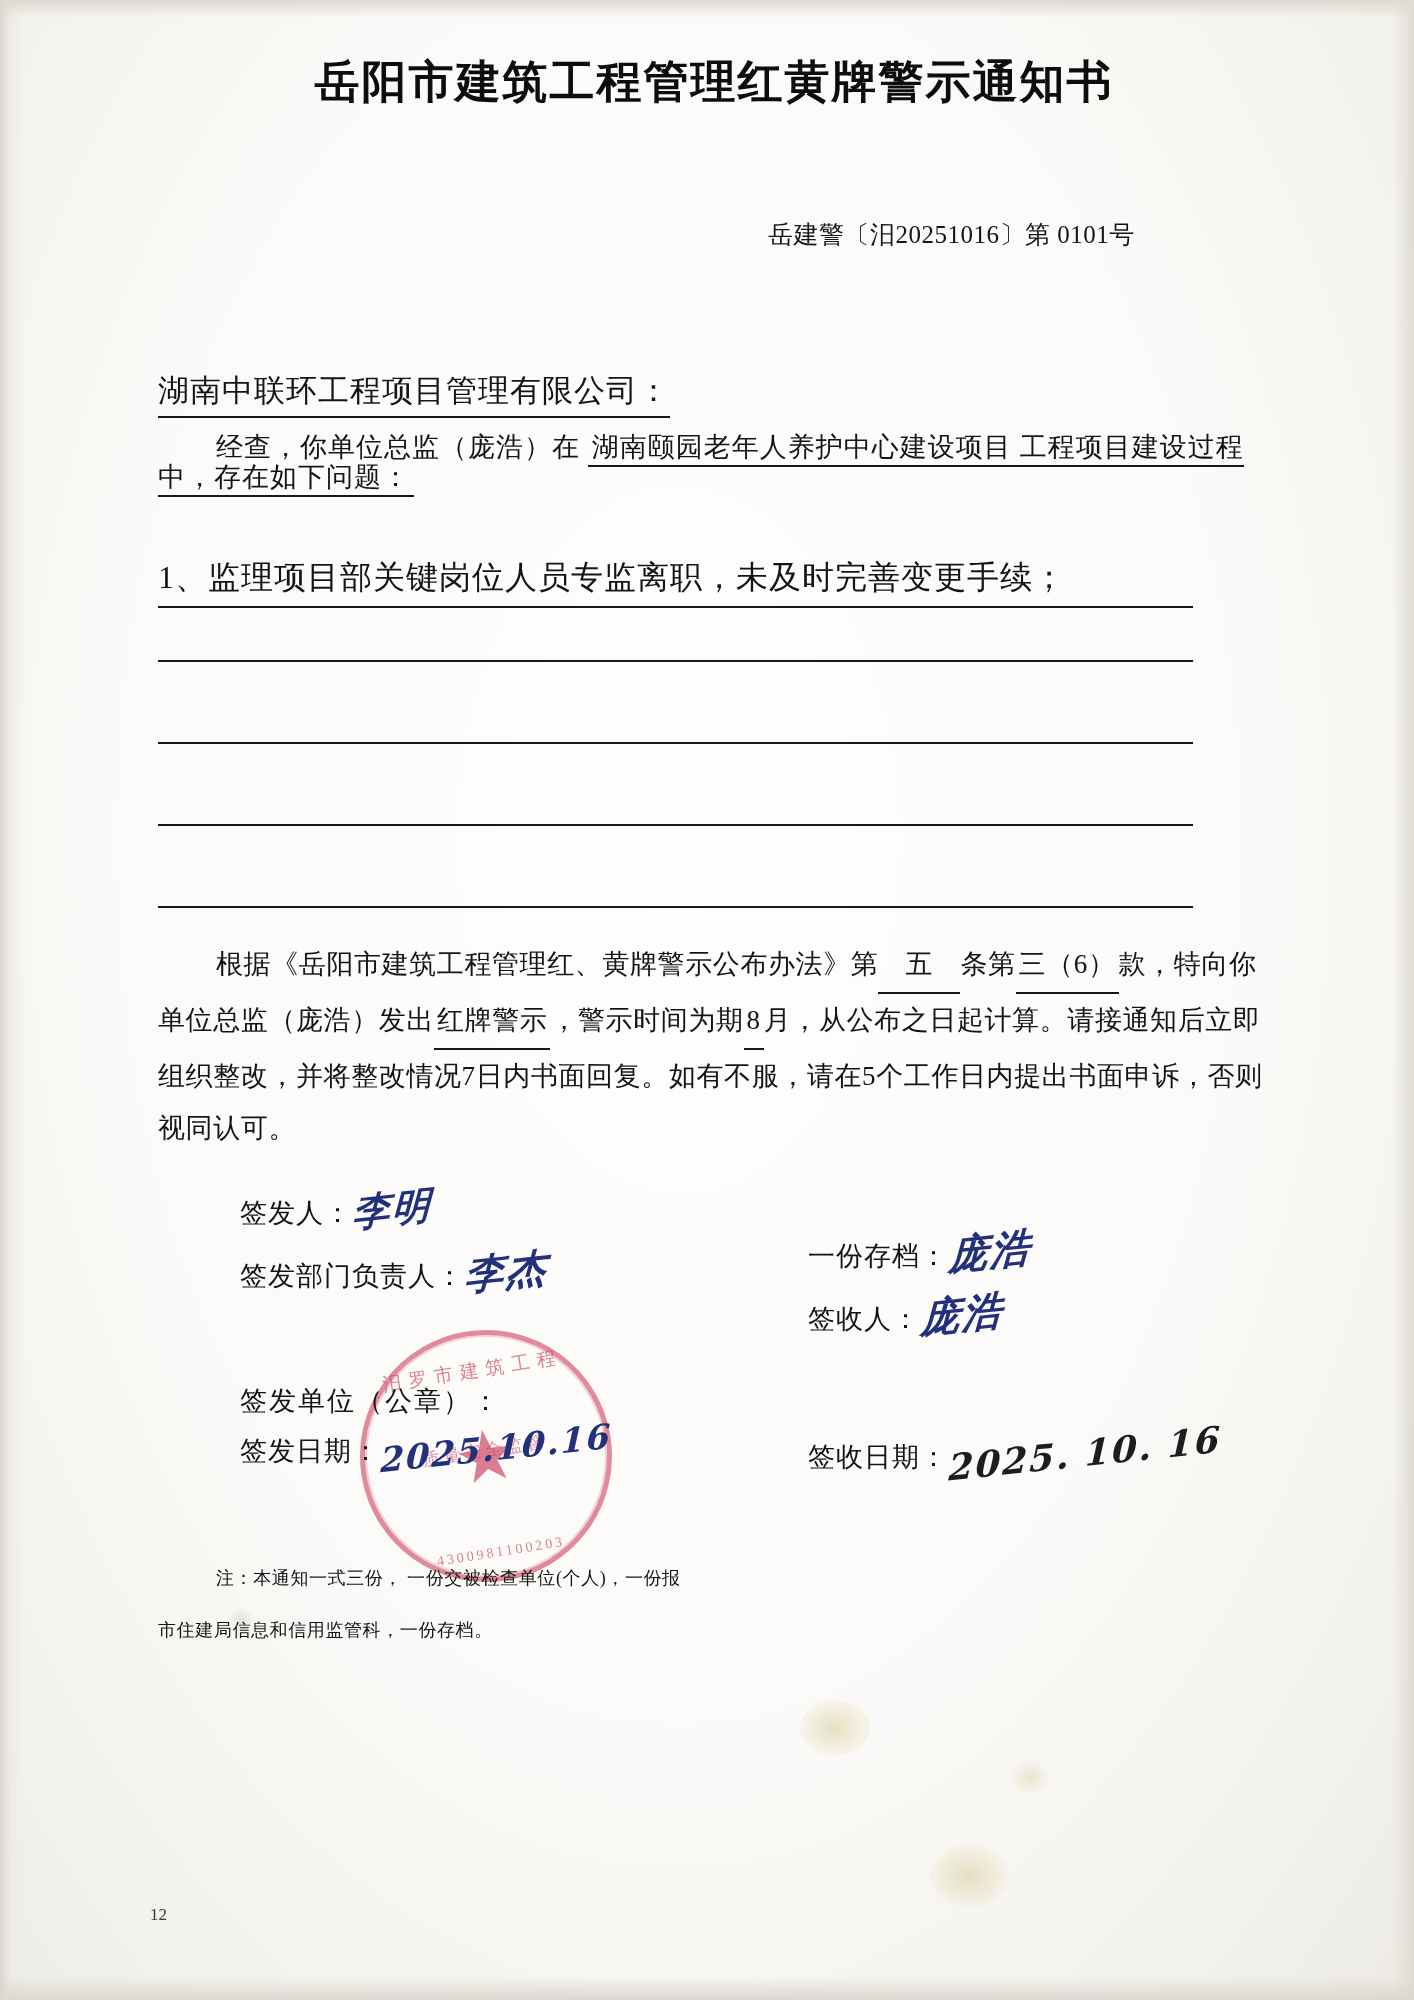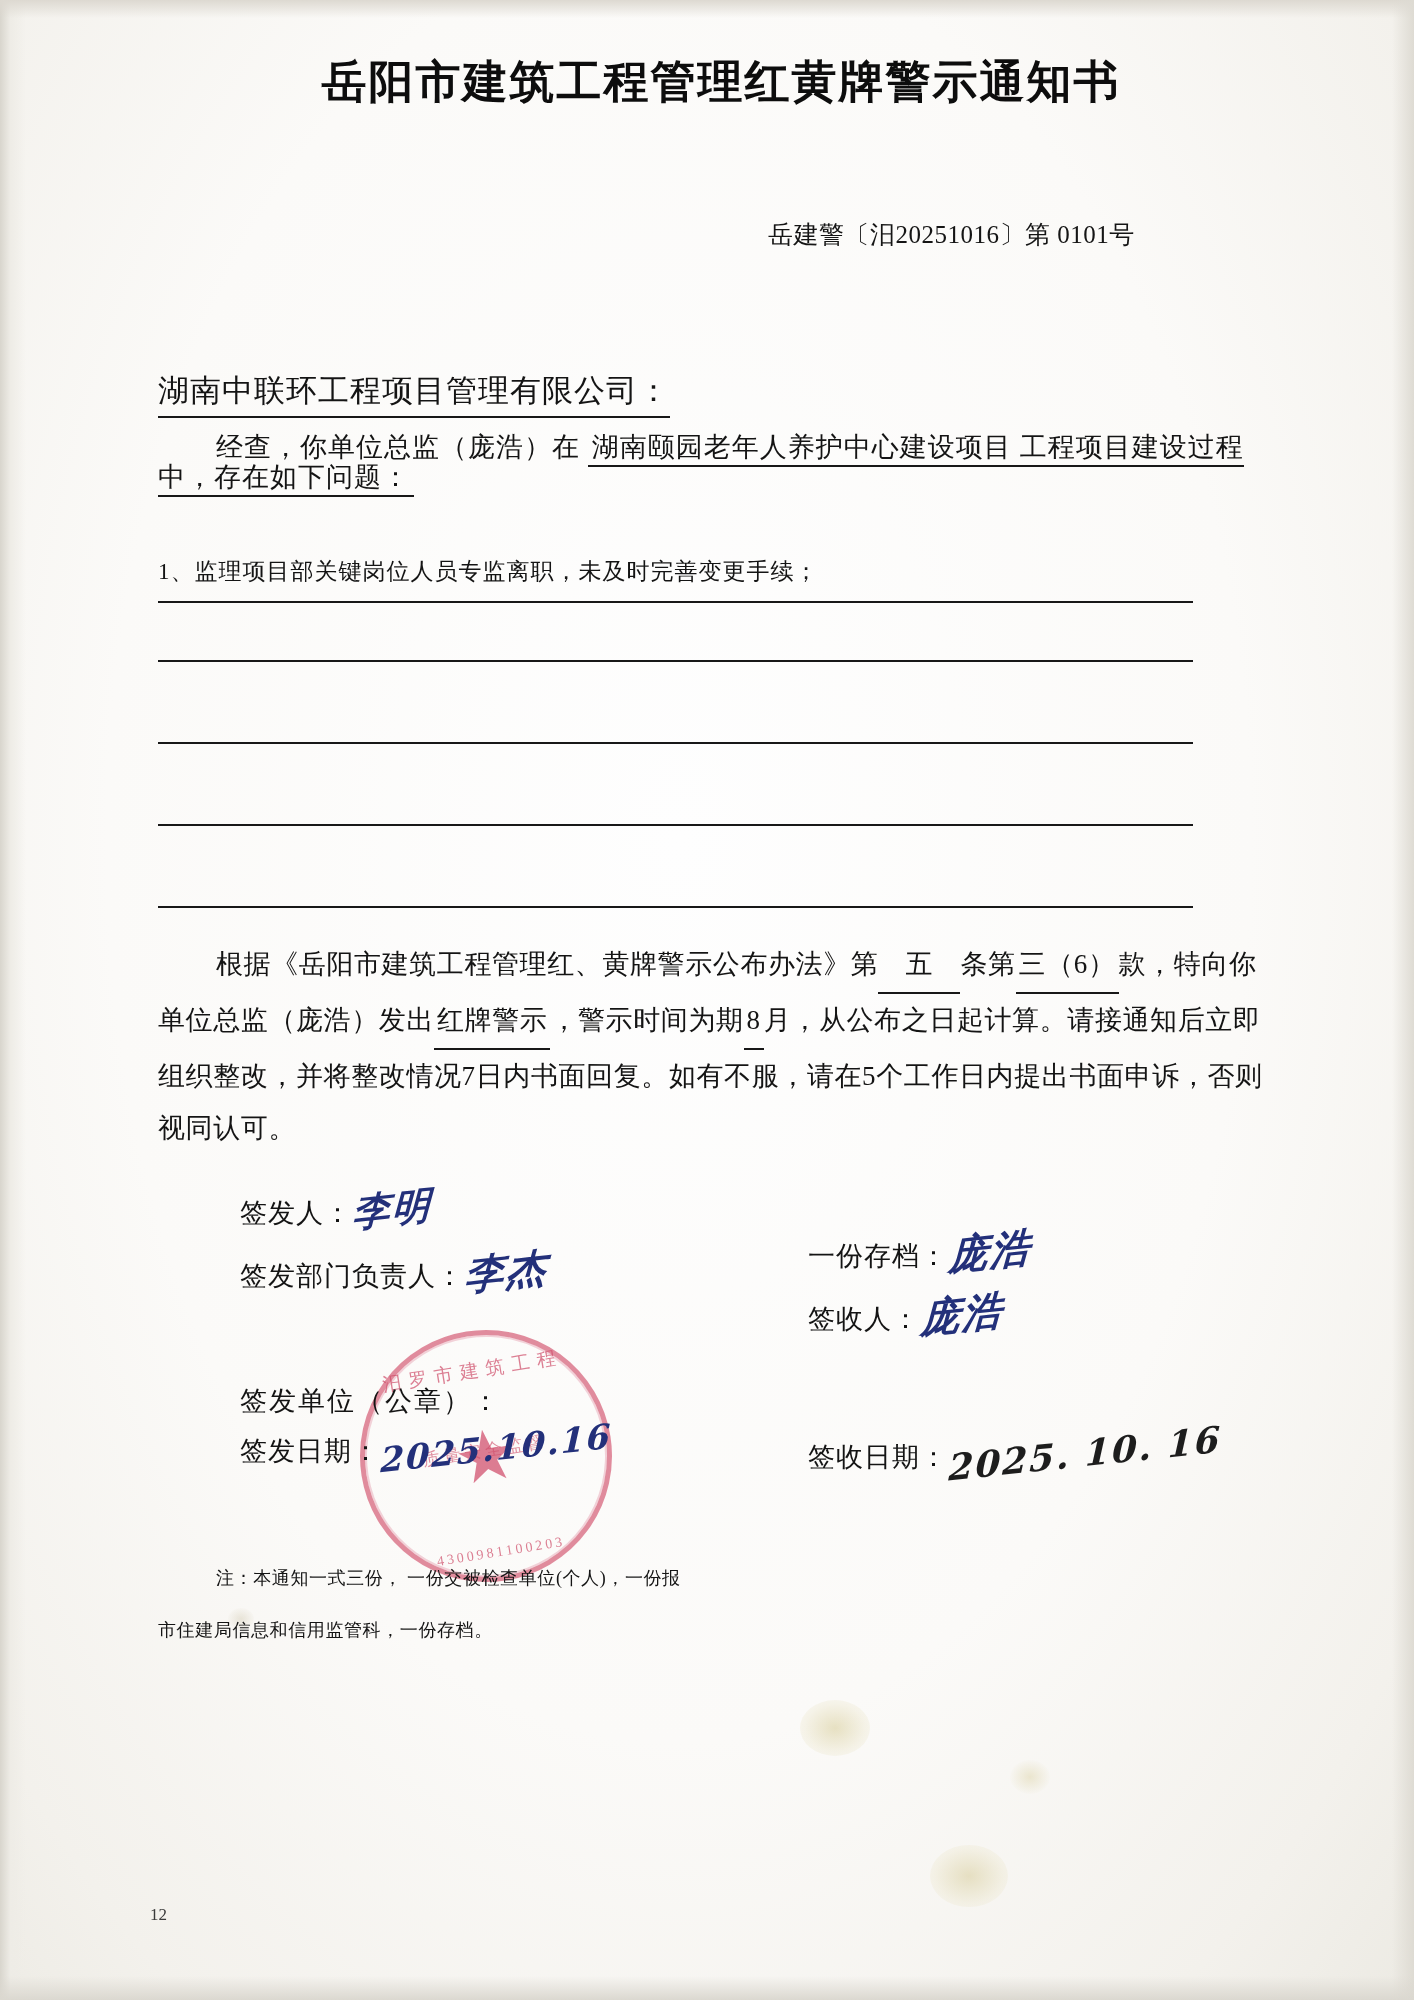--- a/index.html
+++ b/index.html
@@ -70,21 +70,21 @@
     left: 150px;
     top: 0;
     width: 1120px;
     height: 2000px;
   }
 
   
   .doc-title {
     position: absolute;
     top: 52px;
-    left: 11px;
+    left: 4px;
     width: 1120px;
     text-align: center;
     font-family: "DejaVu Serif", "Liberation Serif", serif;
     font-weight: bold;
     font-size: 45px;
     letter-spacing: 2px;
     color: #0d0d0d;
     white-space: nowrap;
   }
 
@@ -123,24 +123,24 @@
     border-bottom: 2px solid #181818;
     padding: 0 4px 3px 4px;
   }
   .indent { display: inline-block; width: 58px; }
 
   .issue-line {
     position: absolute;
     top: 556px;
     left: 8px;
     width: 1035px;
-    font-size: 23px;
-    letter-spacing: 1px;
-    border-bottom: 2px solid #181818;
-    padding-bottom: 14px;
+    font-size: 32px;
+    letter-spacing: 1px;
+    border-bottom: 2px solid #181818;
+    padding-bottom: 6px;
     white-space: nowrap;
   }
 
   .blank-rule {
     position: absolute;
     left: 8px;
     width: 1035px;
     border-bottom: 2px solid #181818;
     height: 0;
   }

